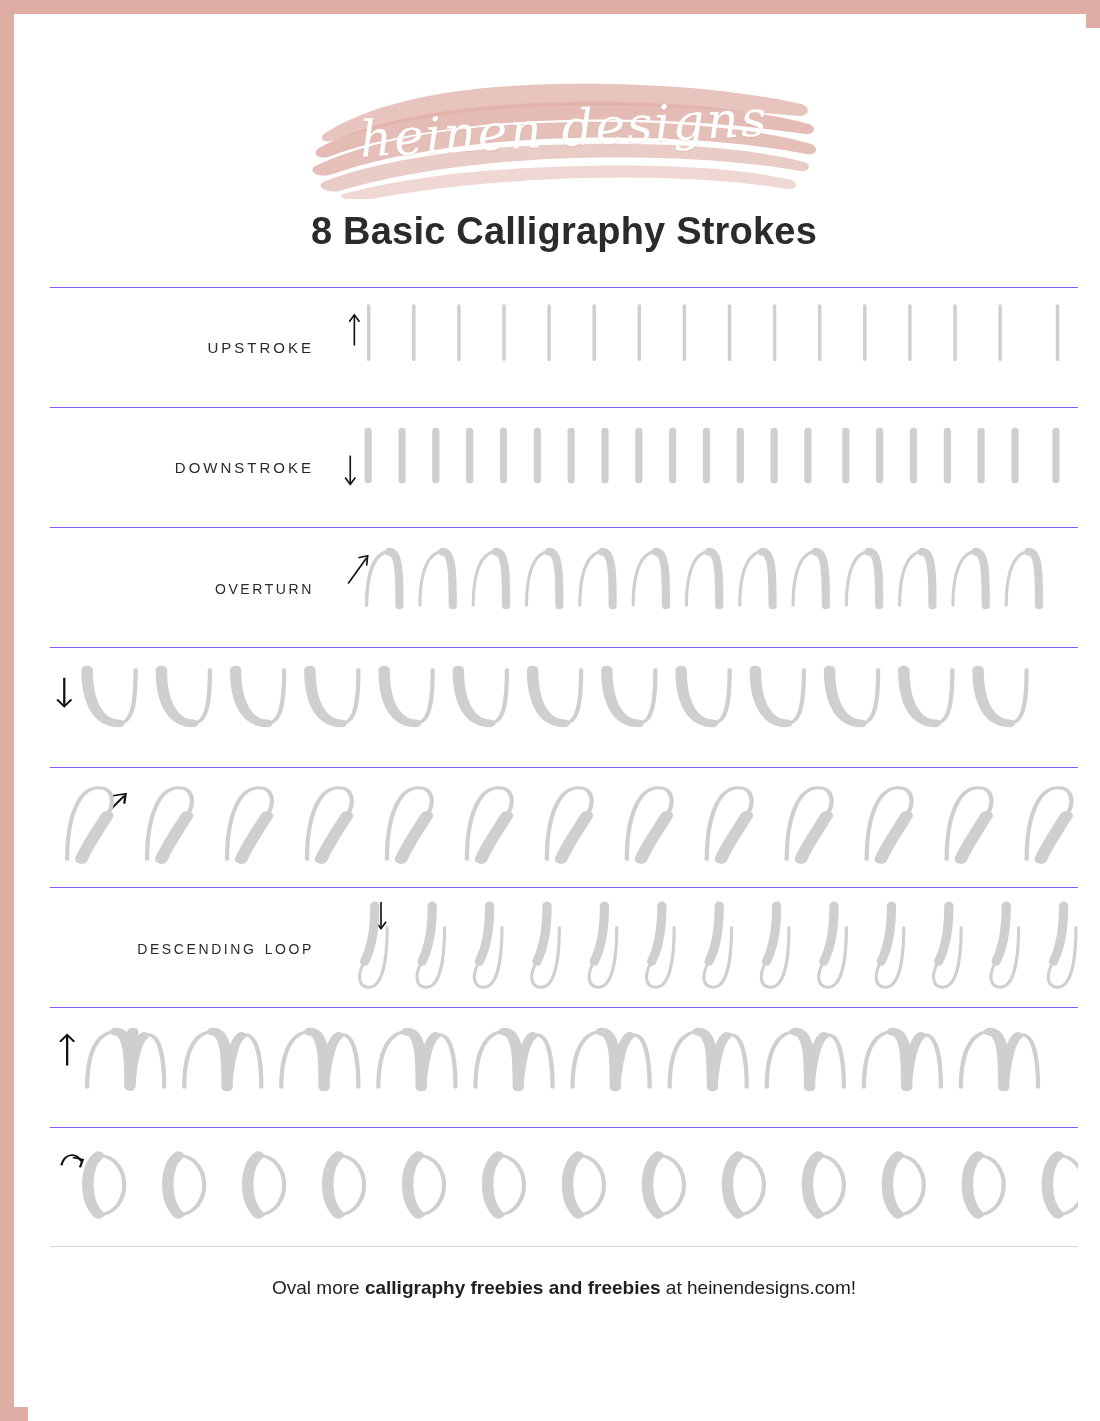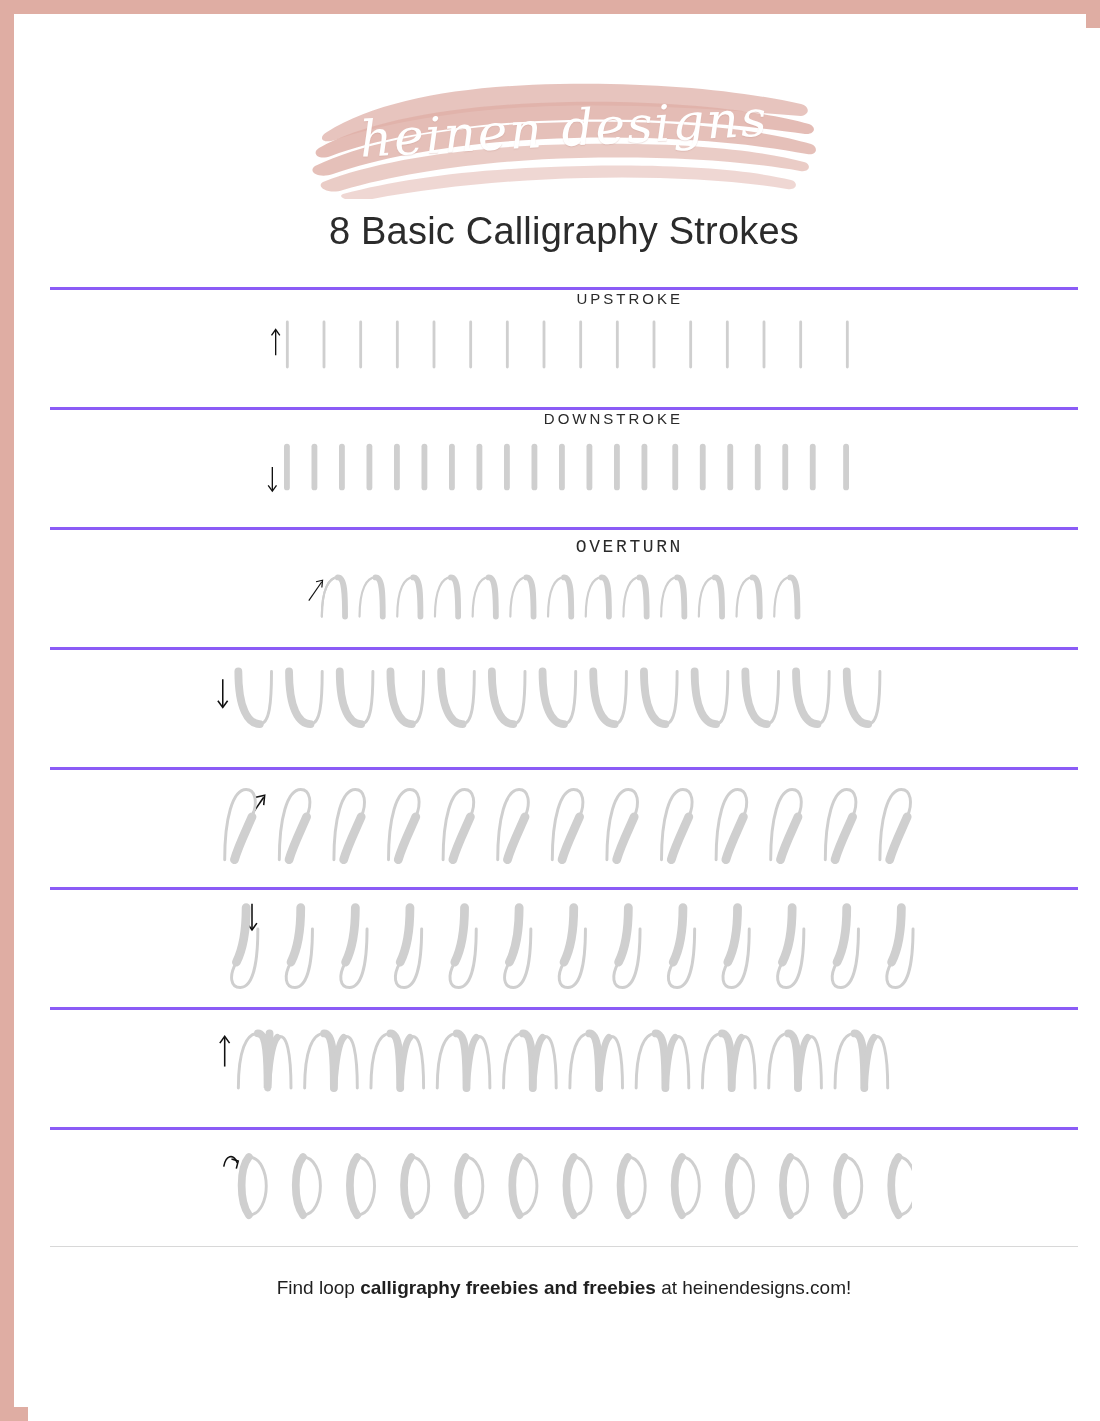--- a/index.html
+++ b/index.html
@@ -57,51 +57,50 @@
     font-size: 50px;
     letter-spacing: 2px;
     white-space: nowrap;
     text-shadow: 0 1px 1px rgba(190,140,130,0.25);
   }
   .title {
     text-align: center;
     font-size: 38px;
     color: #2b2b2b;
     font-family: "Liberation Sans", sans-serif;
-    font-weight: 400;
+    font-weight: 700;
     margin-top: -6px;
     letter-spacing: 0.2px;
   }
   
   .rows {
     margin-top: 34px;
     padding: 0 22px;
   }
   .row {
     display: flex;
     align-items: center;
-    border-top: 3px solid #8b5cf6;
+    border-top: 1px solid #8b5cf6;
     height: 120px;
     box-sizing: border-box;
-    flex-direction: column;
   }
   .row:last-of-type {
     border-bottom: 1px solid #d8d8d8;
   }
   .row-label {
     width: 290px;
     text-align: right;
     padding-right: 26px;
     box-sizing: border-box;
-    font-size: 26px;
+    font-size: 20px;
     letter-spacing: 2.6px;
     color: #2a2a2a;
     font-variant: small-caps;
     text-transform: lowercase;
-    font-family: Liberation Mono, monospace;
+    font-family: Liberation Sans, sans-serif;
   }
   .row-label.caps-upper {
     text-transform: uppercase;
     font-size: 15px;
     letter-spacing: 3px;
     font-family: "Liberation Sans", sans-serif;
   }
   .row-strokes {
     flex: 1;
     height: 100%;
@@ -336,20 +335,21 @@
                 <path d="M600,48 C594,62 586,78 582,92"></path>
                 <path d="M656,48 C650,62 642,78 638,92"></path>
                 <path d="M712,48 C706,62 698,78 694,92"></path>
               </g>
             </g>
           </svg>
         </div>
       </div>
 
       <div class="row">
+        <div class="row-label">Descending loop</div>
         <div class="row-strokes">
           <svg viewBox="0 0 720 120" preserveAspectRatio="none">
             <g stroke="#111" stroke-width="1.6" fill="none">
               <line x1="40" y1="14" x2="40" y2="40"></line>
               <polyline points="35,34 40,41 45,34"></polyline>
             </g>
             <g stroke="#cfcfcf" fill="none" stroke-linecap="round">
               <g stroke-width="9">
                 <path d="M34,18 C34,46 30,62 24,74"></path>
                 <path d="M90,18 C90,46 86,62 80,74"></path>
@@ -485,17 +485,17 @@
                 <path d="M706,28 C718,28 724,44 724,58 C724,72 718,88 706,88"></path>
               </g>
             </g>
           </svg>
         </div>
       </div>
 
     </div>
 
     <div class="footer">
-      <span>Find loop </span><b>calligraphy freebies and freebies</b><span> at heinendesigns.com!</span>
+      <span>Oval more </span><b>calligraphy freebies and freebies</b><span> at heinendesigns.com!</span>
     </div>
 
   </div>
 </div>
 
 </body></html>

